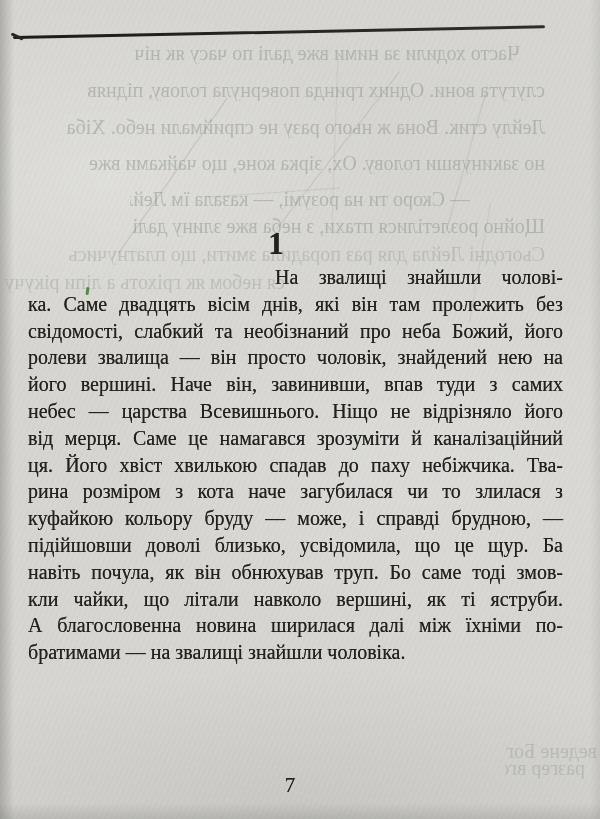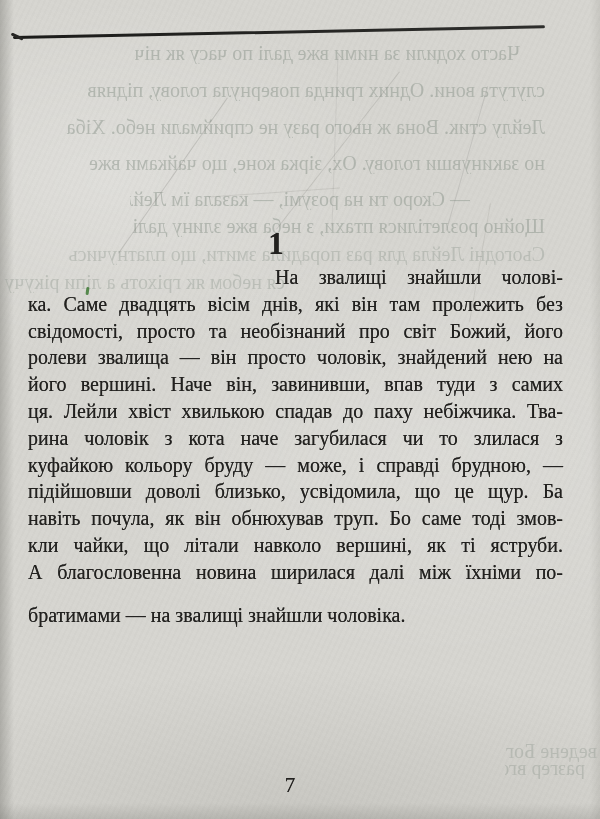--- a/index.html
+++ b/index.html
@@ -63,21 +63,21 @@
 
   
   .para{position:absolute;left:28px;top:264px;width:535px;}
   .bline{
     height:26.8px;line-height:26.8px;font-size:20px;
     text-align:justify;text-align-last:justify;
     white-space:nowrap;overflow:visible;
     text-shadow:0 0 0.5px rgba(30,30,28,0.75);
   }
   .bline.first{padding-left:247px;box-sizing:border-box;white-space:normal;}
-  .bline.last{text-align-last:left;margin-top:16px;}
+  .bline.last{text-align-last:left;}
 
   .page-number{
     position:absolute;left:272px;top:773px;width:36px;
     text-align:center;font-size:21px;line-height:24px;
     text-shadow:0 0 0.5px rgba(30,30,28,0.7);
   }
 
   .speck{
     position:absolute;left:86px;top:287px;width:3px;height:8px;
     background:#3e7a35;border-radius:2px;transform:rotate(8deg);opacity:0.85;
@@ -119,25 +119,27 @@
   <div class="scratch sc4"></div>
   <div class="scratch sc5"></div>
   <div class="scratch sc6"></div>
   <div class="speck"></div>
 
   <div class="chapter-number">1</div>
 
   <div class="para">
     <div class="bline first">На звалищі знайшли чолові-</div>
     <div class="bline">ка. Саме двадцять вісім днів, які він там пролежить без</div>
-    <div class="bline">свідомості, просто та необізнаний про світ Божий, його</div>
+    <div class="bline">свідомості, слабкий та необізнаний про неба Божий, його</div>
     <div class="bline">ролеви звалища — він просто чоловік, знайдений нею на</div>
     <div class="bline">його вершині. Наче він, завинивши, впав туди з самих</div>
-    <div class="bline">ця. Лейли хвіст хвилькою спадав до паху небіжчика. Тва-</div>
-    <div class="bline">рина чоловік з кота наче загубилася чи то злилася з</div>
+    <div class="bline">небес — царства Всевишнього. Ніщо не відрізняло його</div>
+    <div class="bline">від мерця. Саме це намагався зрозуміти й каналізаційний</div>
+    <div class="bline">ця. Його хвіст хвилькою спадав до паху небіжчика. Тва-</div>
+    <div class="bline">рина розміром з кота наче загубилася чи то злилася з</div>
     <div class="bline">куфайкою кольору бруду — може, і справді брудною, —</div>
     <div class="bline">підійшовши доволі близько, усвідомила, що це щур. Ба</div>
     <div class="bline">навіть почула, як він обнюхував труп. Бо саме тоді змов-</div>
     <div class="bline">кли чайки, що літали навколо вершині, як ті яструби.</div>
     <div class="bline">А благословенна новина ширилася далі між їхніми по-</div>
     <div class="bline last">братимами — на звалищі знайшли чоловіка.</div>
   </div>
 
   <div class="page-number">7</div>
 

